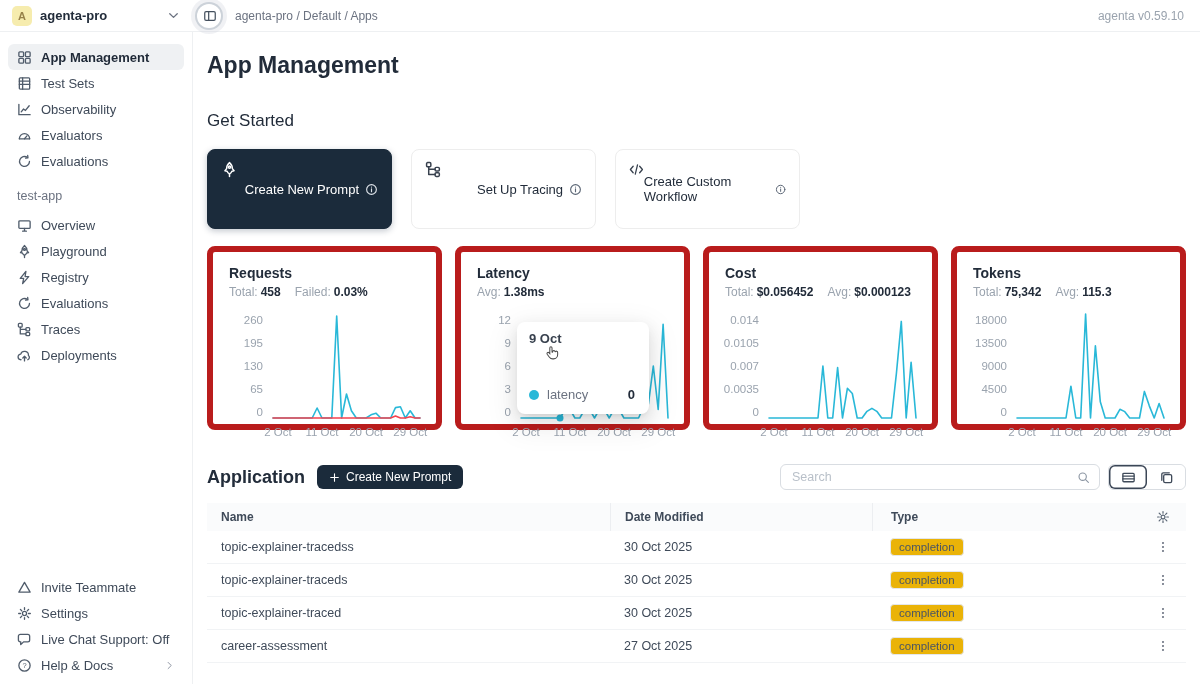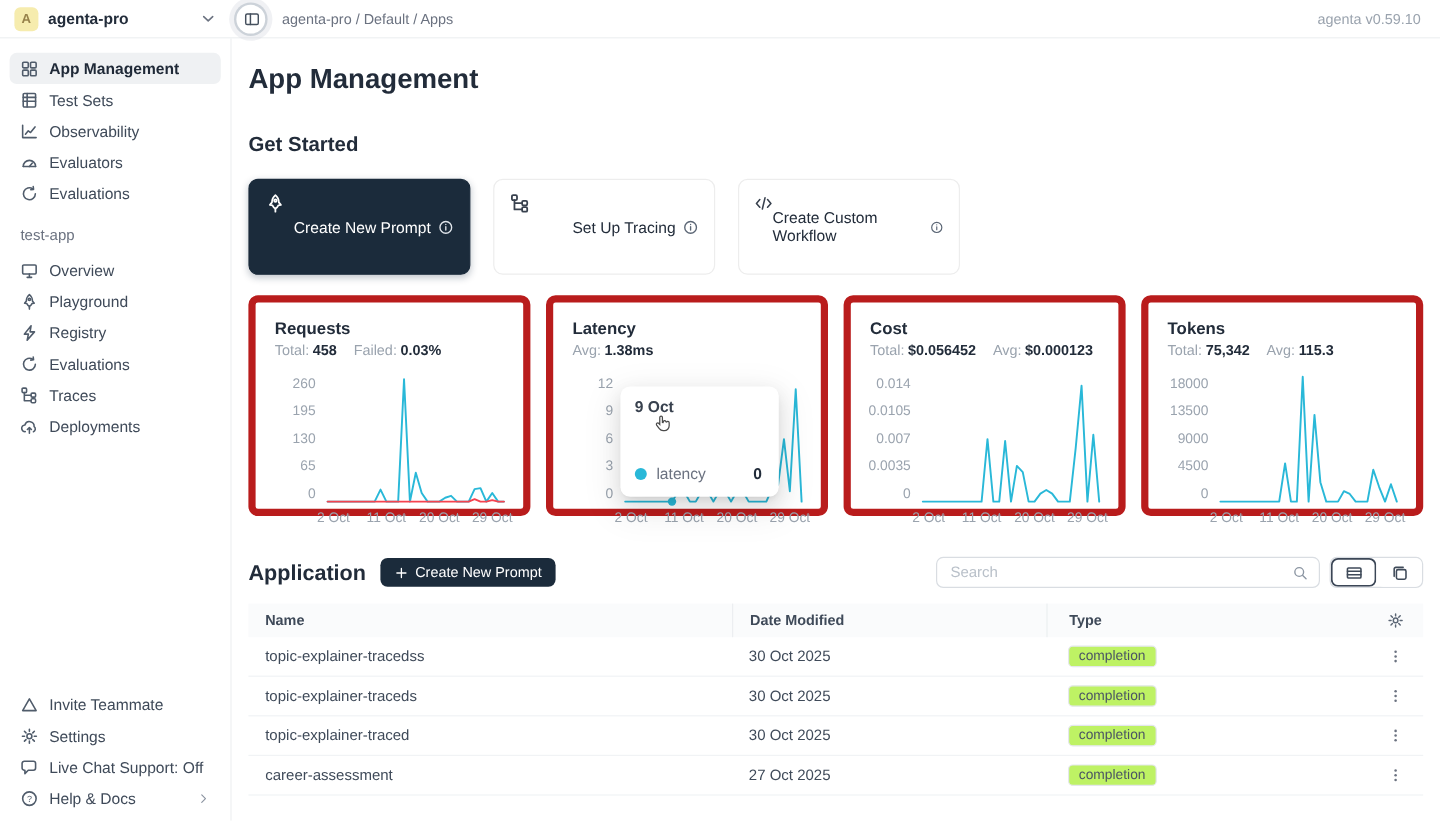--- a/index.html
+++ b/index.html
@@ -25,21 +25,21 @@
   .sidebar{width:193px;flex:none;border-right:1px solid #eef0f2;padding:12px 8px;position:relative}
   .side-item{display:flex;align-items:center;gap:9px;height:26px;padding:0 9px;border-radius:6px;font-size:13px;color:#3f4a59;cursor:pointer}
   .side-item.active{background:#eff1f3;font-weight:600;color:#1f2937}
   .side-section{font-size:12.5px;color:#6b7280;padding:15px 9px 9px}
   .side-bottom{position:absolute;left:8px;right:8px;bottom:6px}
   .side-chevron{margin-left:auto;color:#8b93a0}
 
   
   .main{flex:1;padding:0 14px;overflow:hidden}
   .page-title{font-size:23px;font-weight:600;margin:20px 0 0;color:#222c3a}
-  .section-h{font-size:17px;font-weight:700;margin:32px 0 0;color:#222c3a}
+  .section-h{font-size:17px;font-weight:400;margin:32px 0 0;color:#222c3a}
 
   .gs-cards{display:flex;gap:19px;margin-top:18px}
   .gs-card{width:185px;height:80px;border:1px solid #ededed;border-radius:8px;padding:11px 13px;display:flex;flex-direction:row;justify-content:space-between;background:#fff;cursor:pointer}
   .gs-card.dark{background:#1b2b3b;border-color:#1b2b3b;color:#fff;box-shadow:0 2px 6px rgba(15,35,60,.25)}
   .gs-card .icon-lg{width:17px;height:17px;color:inherit}
   .gs-foot{display:flex;align-items:center;justify-content:space-between;font-size:13px;font-weight:500;gap:6px}
   .gs-info{width:13px;height:13px;color:#5b6675}
   .gs-card.dark .gs-info{color:#dfe4ea}
 
   .charts{display:grid;grid-template-columns:repeat(4,1fr);gap:13px;margin-top:17px}
@@ -78,21 +78,21 @@
   .seg-btn.selected{box-shadow:inset 0 0 0 1.5px #3b4656}
 
   .table{margin-top:13px}
   .thead{display:flex;background:#fafbfc;height:28px;align-items:center;font-size:12px;font-weight:600;color:#3f4a59}
   .col-name{width:403px;padding-left:14px}
   .col-date{width:262px;padding-left:14px}
   .col-type{width:218px;padding-left:18px}
   .col-actions{flex:1;display:flex;justify-content:flex-end;padding-right:16px}
   .thead .col-date,.thead .col-type{height:100%;display:flex;align-items:center;border-left:1px solid #eceef1}
   .trow{display:flex;align-items:center;height:33px;border-bottom:1px solid #f1f3f5;font-size:12.5px;color:#3f4a59;cursor:pointer}
-  .badge{display:inline-block;border:1px solid #e4e7eb;border-radius:4px;padding:2px 8px;font-size:11.5px;color:#4b5563;background:#bef264}
+  .badge{display:inline-block;border:1px solid #e4e7eb;border-radius:4px;padding:2px 8px;font-size:11.5px;color:#4b5563;background:#eab308}
   .kebab{color:#6b7280;width:14px;height:14px}
   .gear-sm{width:14px;height:14px;color:#5b6675}
 </style>
 </head>
 <body>
 
 <div class="topbar">
   <div class="ws">
     <span class="avatar">A</span>
     <span class="ws-name">agenta-pro</span>

